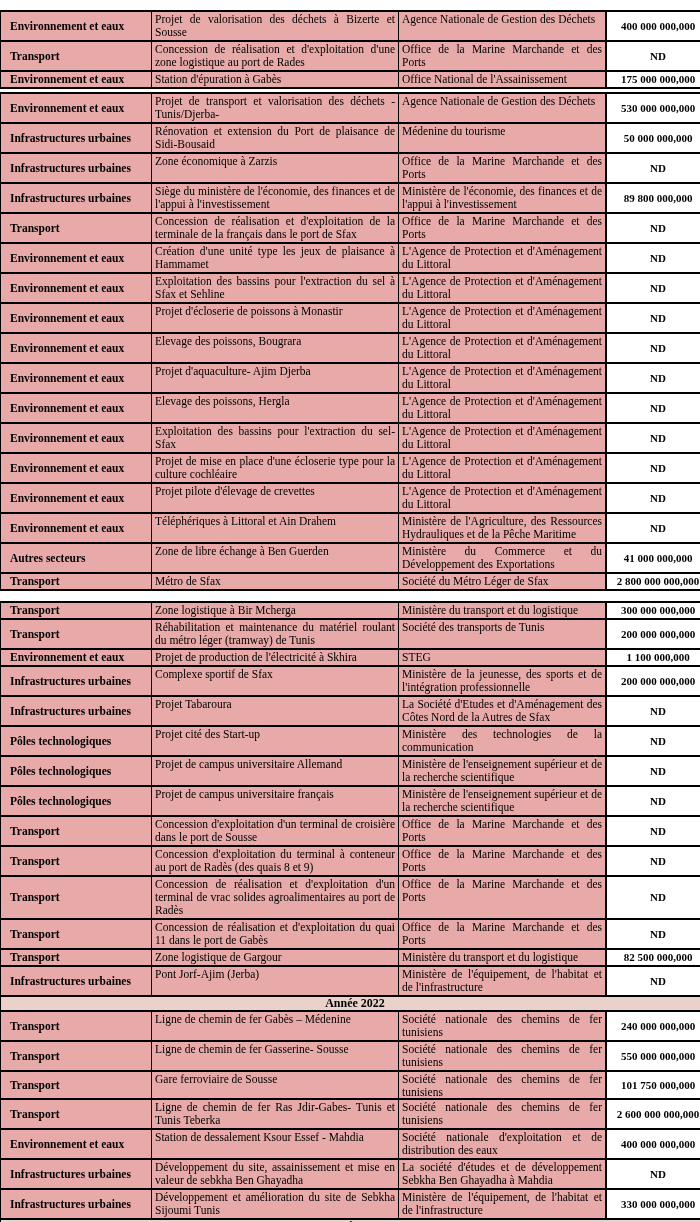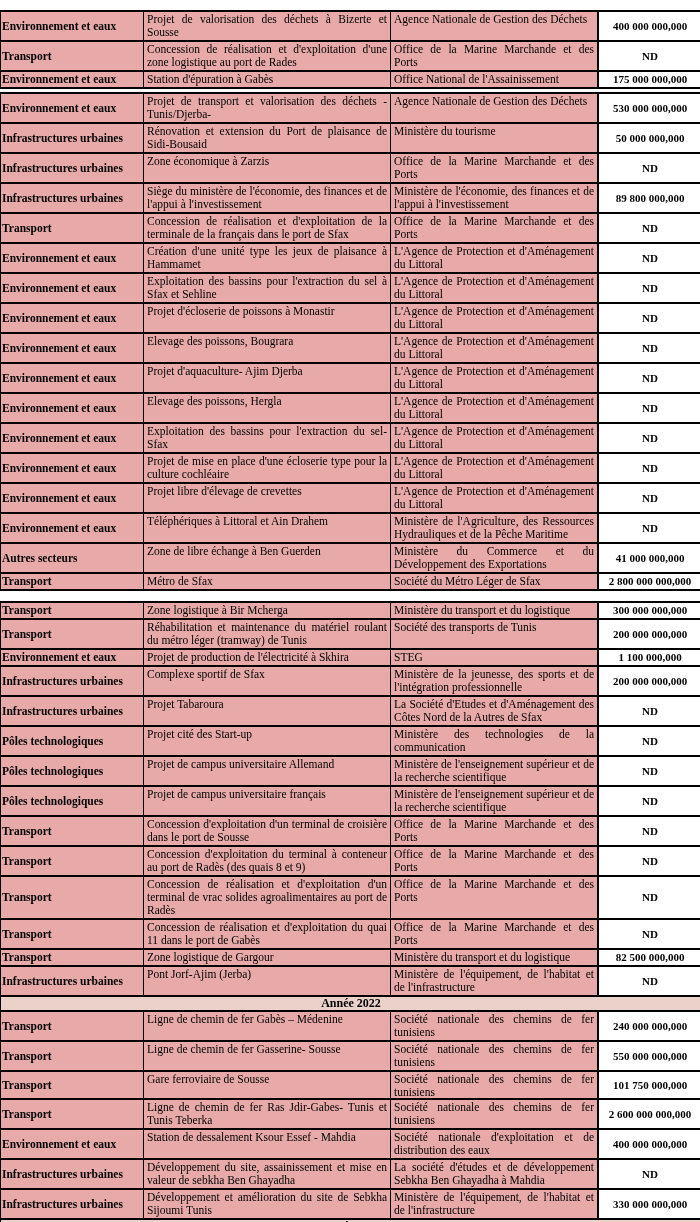--- a/index.html
+++ b/index.html
@@ -30,21 +30,21 @@
     font-size: 11.5px;
     line-height: 13px;
     vertical-align: top;
     overflow: hidden;
     word-wrap: break-word;
   }
   td.sector {
     width: 138px;
     font-weight: bold;
     vertical-align: middle;
-    padding-left: 1px;
+    padding-left: 9px;
     font-size: 11.5px;
   }
   td.project {
     width: 240px;
     text-align: justify;
     margin-left: 16px;
   }
   td.agency {
     width: 200px;
     text-align: justify;
@@ -138,21 +138,21 @@
           </td>
         </tr>
         <tr>
           <td class="sector">
             <div class="cw">Infrastructures urbaines</div>
           </td>
           <td class="project">
             <div class="cw">Rénovation et extension du Port de plaisance de Sidi-Bousaid</div>
           </td>
           <td class="agency">
-            <div class="cw">Ministère du tourisme</div>
+            <div class="cw">Médenine du tourisme</div>
           </td>
           <td class="amount">
             <div class="cw">50 000 000,000</div>
           </td>
         </tr>
         <tr>
           <td class="sector">
             <div class="cw">Infrastructures urbaines</div>
           </td>
           <td class="project">
@@ -303,21 +303,21 @@
           </td>
           <td class="amount">
             <div class="cw">ND</div>
           </td>
         </tr>
         <tr>
           <td class="sector">
             <div class="cw">Environnement et eaux</div>
           </td>
           <td class="project">
-            <div class="cw">Projet libre d'élevage de crevettes</div>
+            <div class="cw">Projet pilote d'élevage de crevettes</div>
           </td>
           <td class="agency">
             <div class="cw">L'Agence de Protection et d'Aménagement du Littoral</div>
           </td>
           <td class="amount">
             <div class="cw">ND</div>
           </td>
         </tr>
         <tr>
           <td class="sector">

